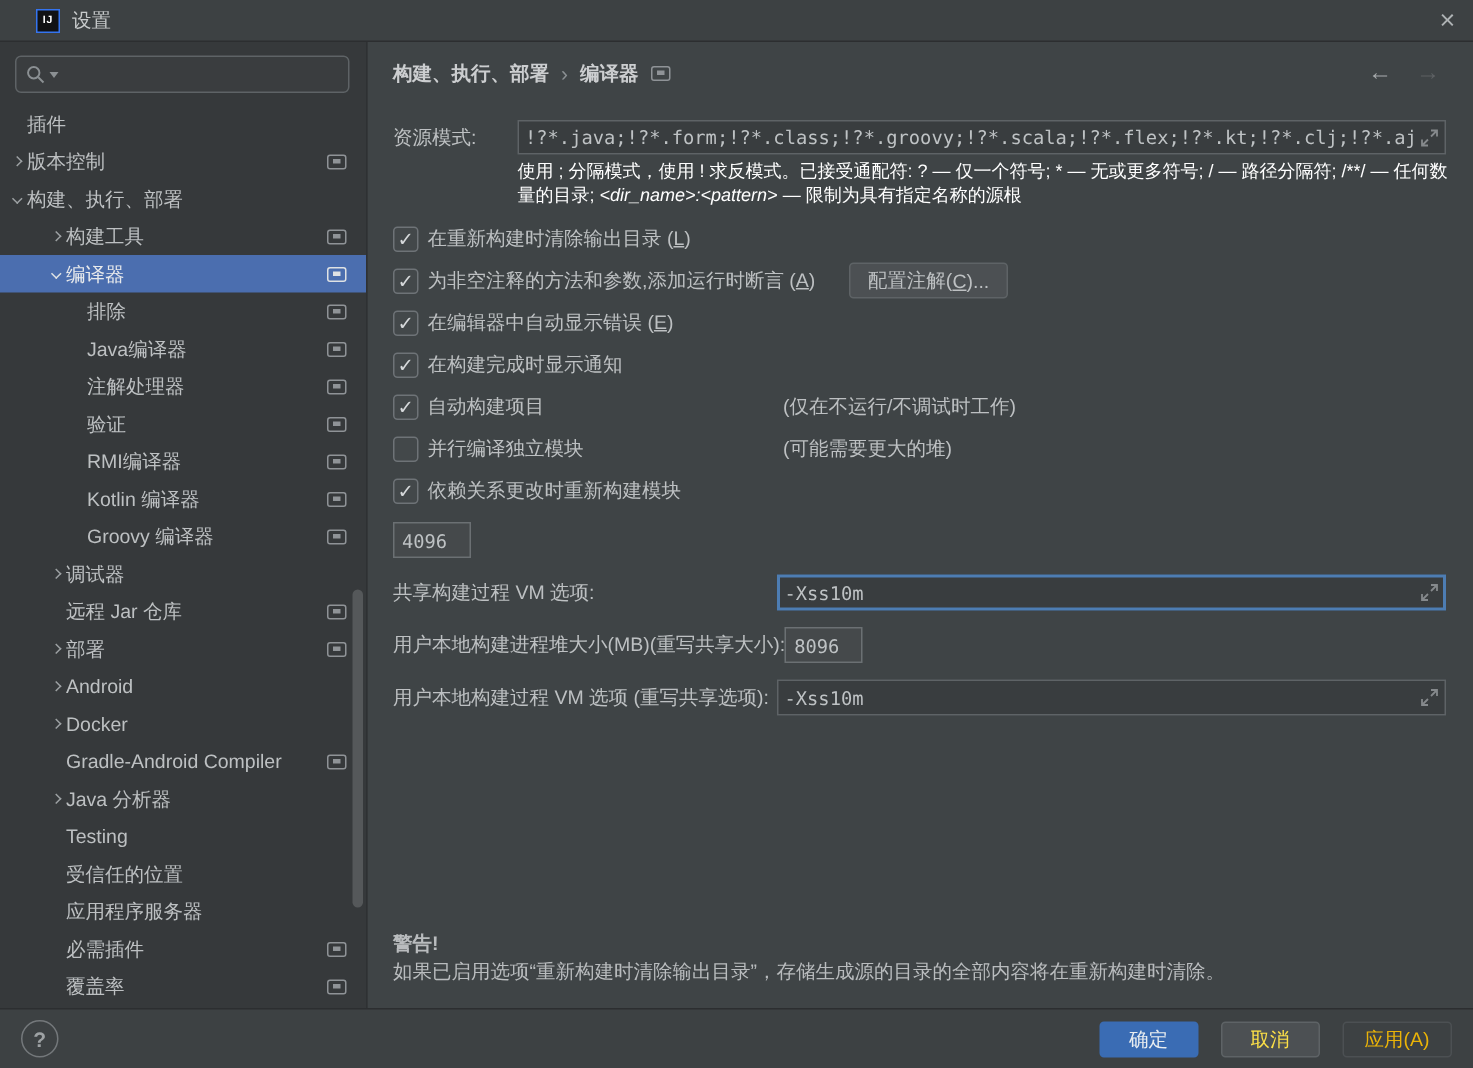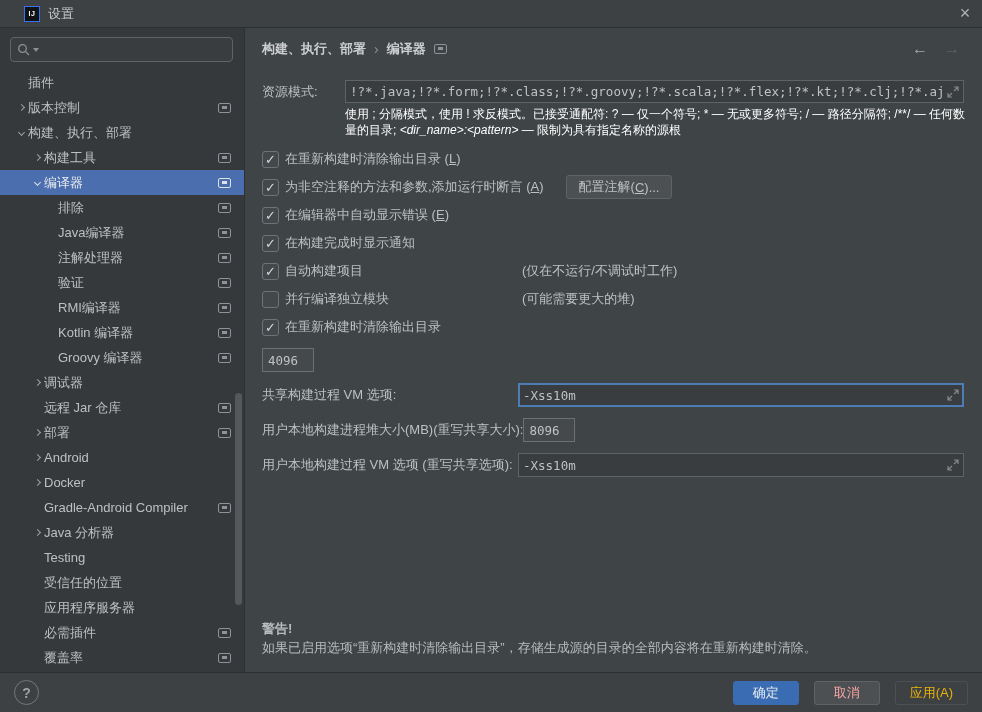--- a/index.html
+++ b/index.html
@@ -28,21 +28,21 @@
   .search-caret{width:0; height:0; border-left:3px solid transparent; border-right:3px solid transparent;
     border-top:4px solid #8b9093; margin-left:3px;}
   .tree{position:absolute; left:0; top:42px; width:245px; height:602px; font-size:13px;}
   .tree-row{height:25px; display:flex; align-items:center; color:#bdc0c2; cursor:default;}
   .tree-row.selected{background:var(--sel); color:#e8eaec;}
   .tree-row .chevbox{width:14px; display:flex; justify-content:center; flex:0 0 14px;}
   .chev{width:5px; height:5px; border-right:1.5px solid #9da1a3; border-bottom:1.5px solid #9da1a3;
     transform:rotate(-45deg); margin-top:0;}
   .chev.down{transform:rotate(45deg);}
   .tree-row.selected .chev{border-color:#dfe2e4;}
-  .tree-row.lvl1{padding-left:14px;}
+  .tree-row.lvl1{padding-left:4px;}
   .tree-row.lvl2{padding-left:30px;}
   .tree-row.lvl3{padding-left:44px;}
   .tree-row .lbl{white-space:nowrap;}
   .page-icon{width:13px; height:10px; border:1px solid #8f9397; border-radius:2px; position:relative; flex:0 0 13px;}
   .page-icon::after{content:""; position:absolute; left:3px; top:2px; width:5px; height:3px; background:#8f9397;}
   .tree-row .page-icon{margin-left:auto; margin-right:14px;}
   .tree-row.selected .page-icon{border-color:#dfe2e4;}
   .tree-row.selected .page-icon::after{background:#dfe2e4;}
   .side-scroll{position:absolute; right:2px; top:365px; width:7px; height:212px; background:#55585a; border-radius:4px;}
 
@@ -90,21 +90,21 @@
 
   
   .footer{position:absolute; left:0; top:672px; width:982px; height:40px; background:#3d4143;
     border-top:1px solid #2c2e30; display:flex; align-items:center; padding:0 14px;}
   .help-circle{width:25px; height:25px; border-radius:50%; border:1px solid #74787b; color:#9ea2a4;
     display:flex; align-items:center; justify-content:center; font-size:14px; font-weight:bold;}
   .btns{margin-left:auto; display:flex; gap:15px;}
   .btn{height:24px; min-width:66px; padding:0 14px; border-radius:3px; font-size:13px;
     display:flex; align-items:center; justify-content:center; cursor:default;}
   .btn-primary{background:var(--btn-primary); border:1px solid var(--btn-primary); color:#e9edf0;}
-  .btn-default{background:#4c5053; border:1px solid #5e6366; color:#fca5a5;}
+  .btn-default{background:#4c5053; border:1px solid #5e6366; color:#fde047;}
   .btn-disabled{background:transparent; border:1px solid #4c5053; color:#eab308;}
 </style>
 </head>
 <body>
 
 <div class="window">
 
   <div class="titlebar">
     <span class="logo">IJ</span>
     <span class="win-title">设置</span>
@@ -356,21 +356,21 @@
       </div>
 
       <div class="cb-row">
         <span class="checkbox"></span>
         <span class="cb-label"><span>并行编译独立模块</span></span>
         <span class="cb-note">(可能需要更大的堆)</span>
       </div>
 
       <div class="cb-row">
         <span class="checkbox checked">✓</span>
-        <span class="cb-label"><span>在重新构建时清除输出目录</span></span>
+        <span class="cb-label"><span>依赖关系更改时重新构建模块</span></span>
       </div>
 
       <div class="field-row gap8">
         <span class="num-field">
           <input value="4096" style="">
         </span>
       </div>
 
       <div class="field-row">
         <span class="flabel">共享构建过程 VM 选项:</span>

